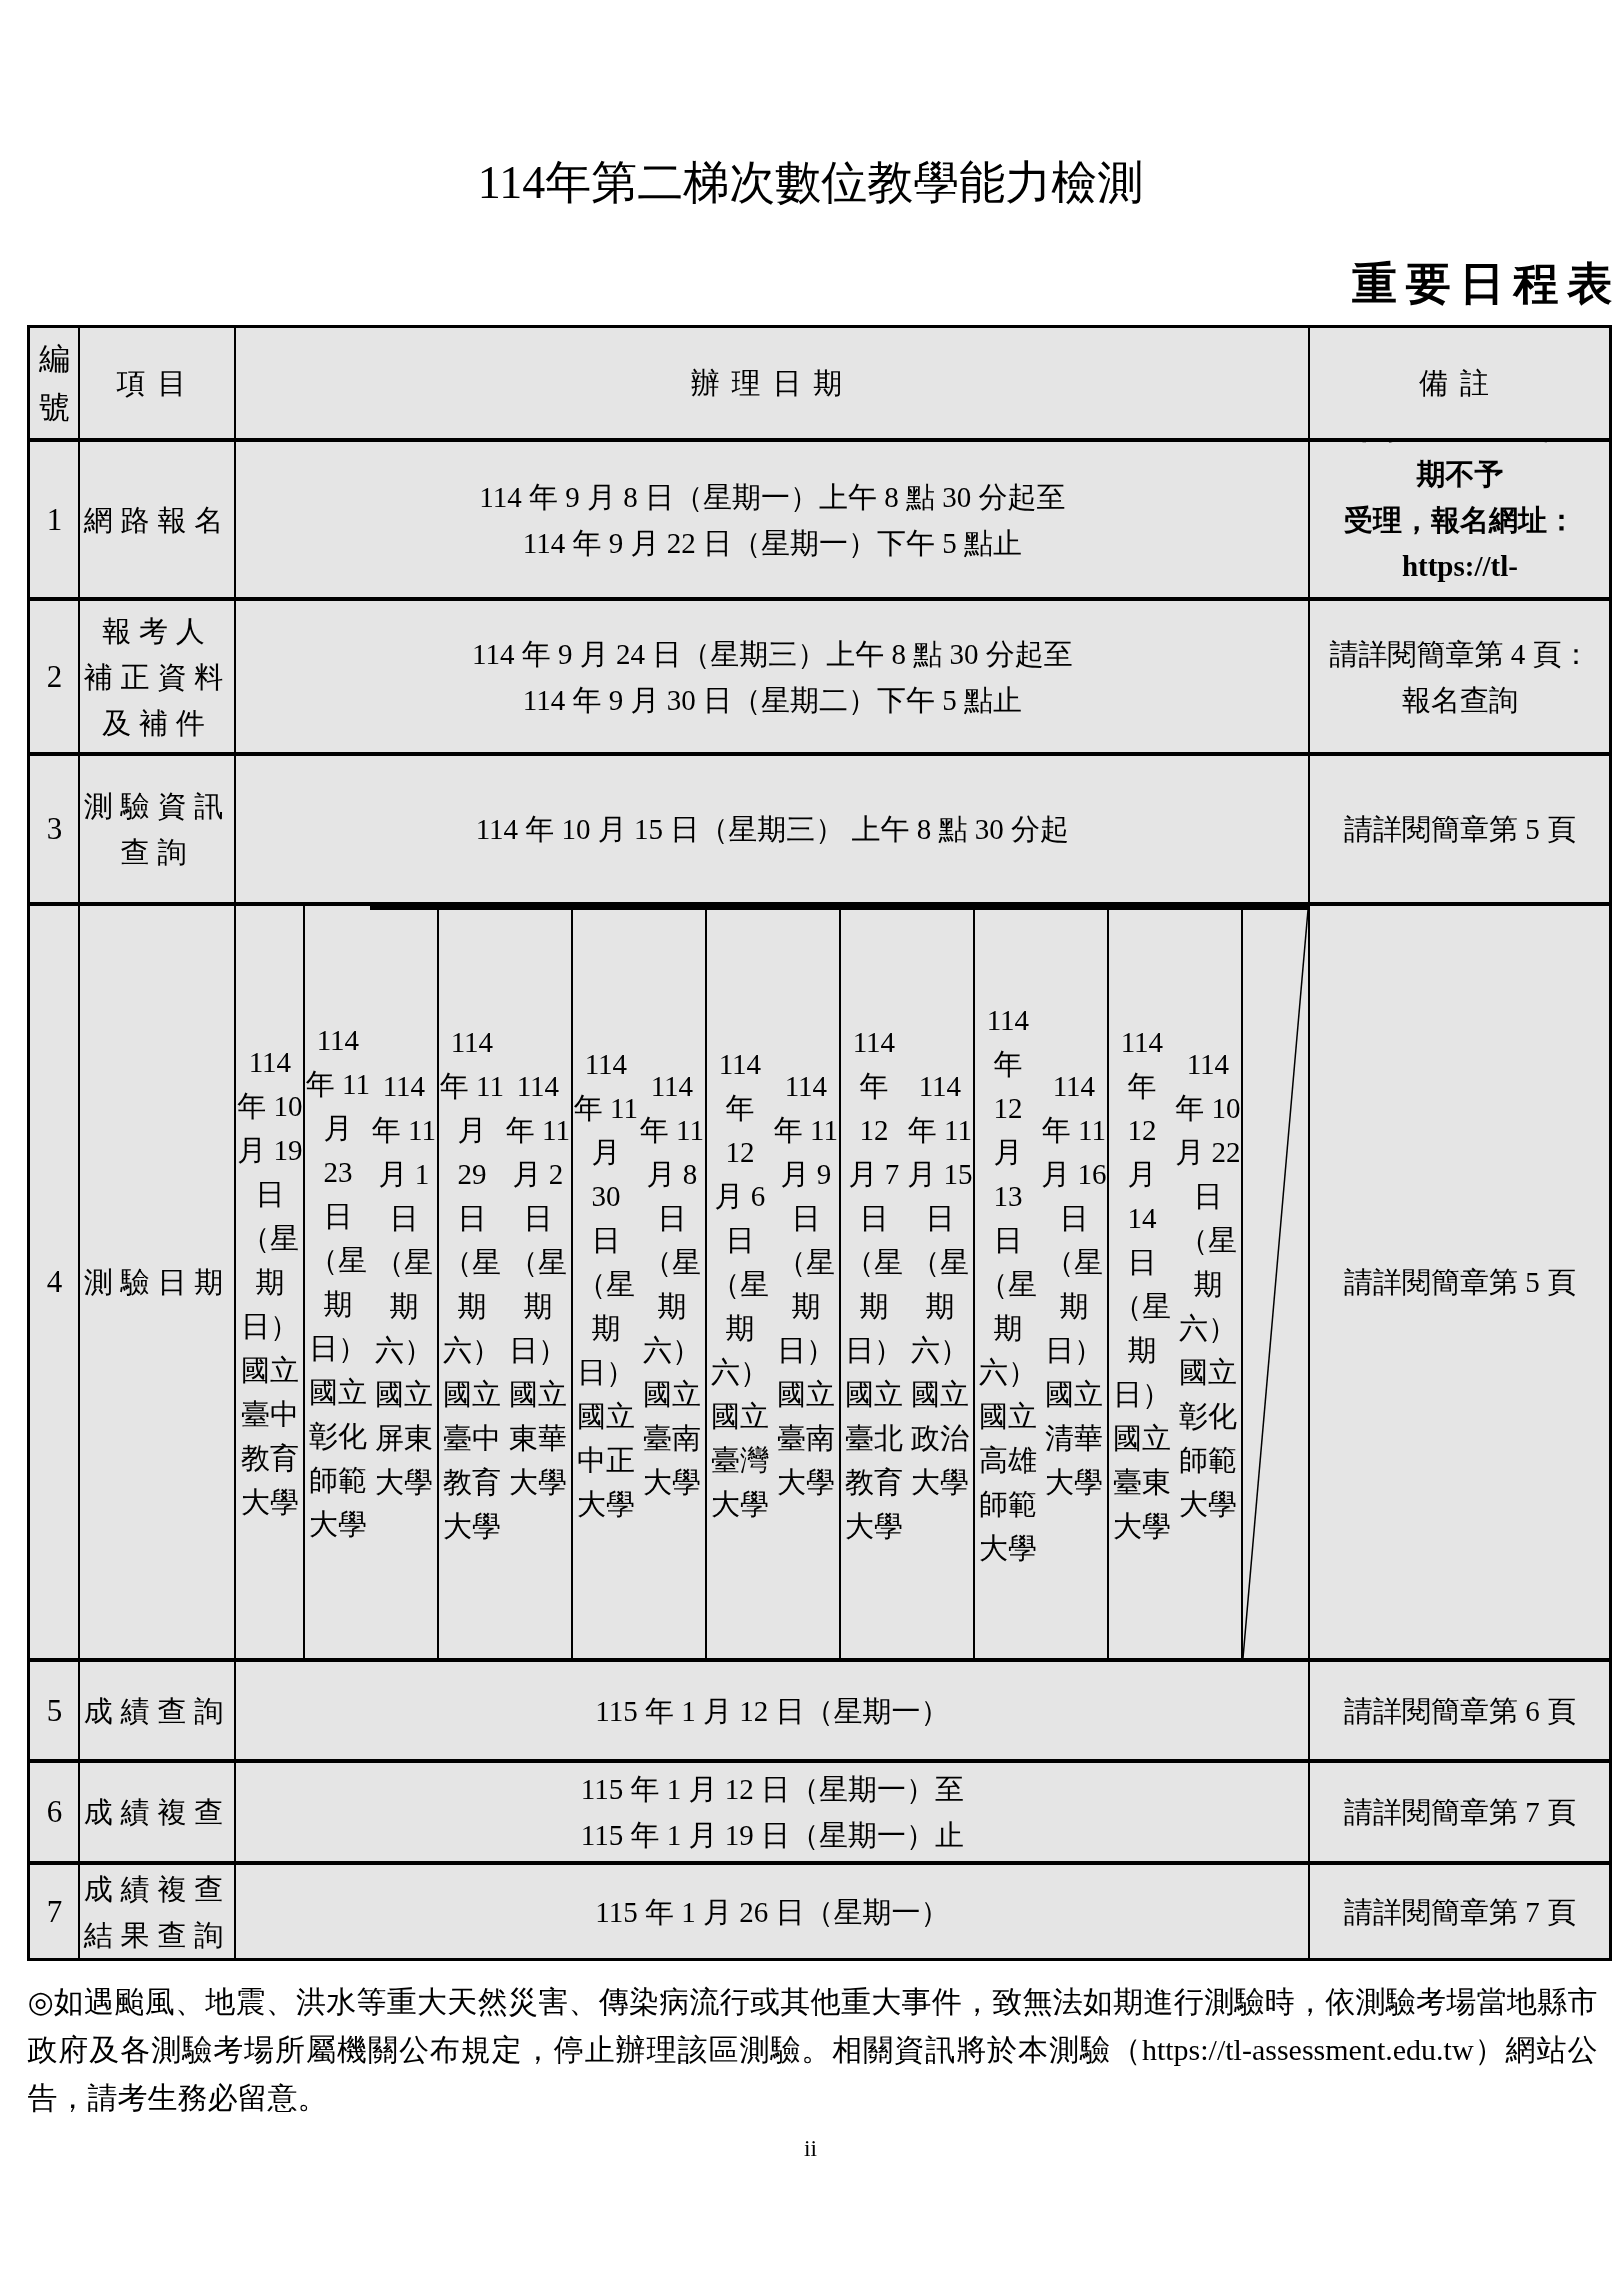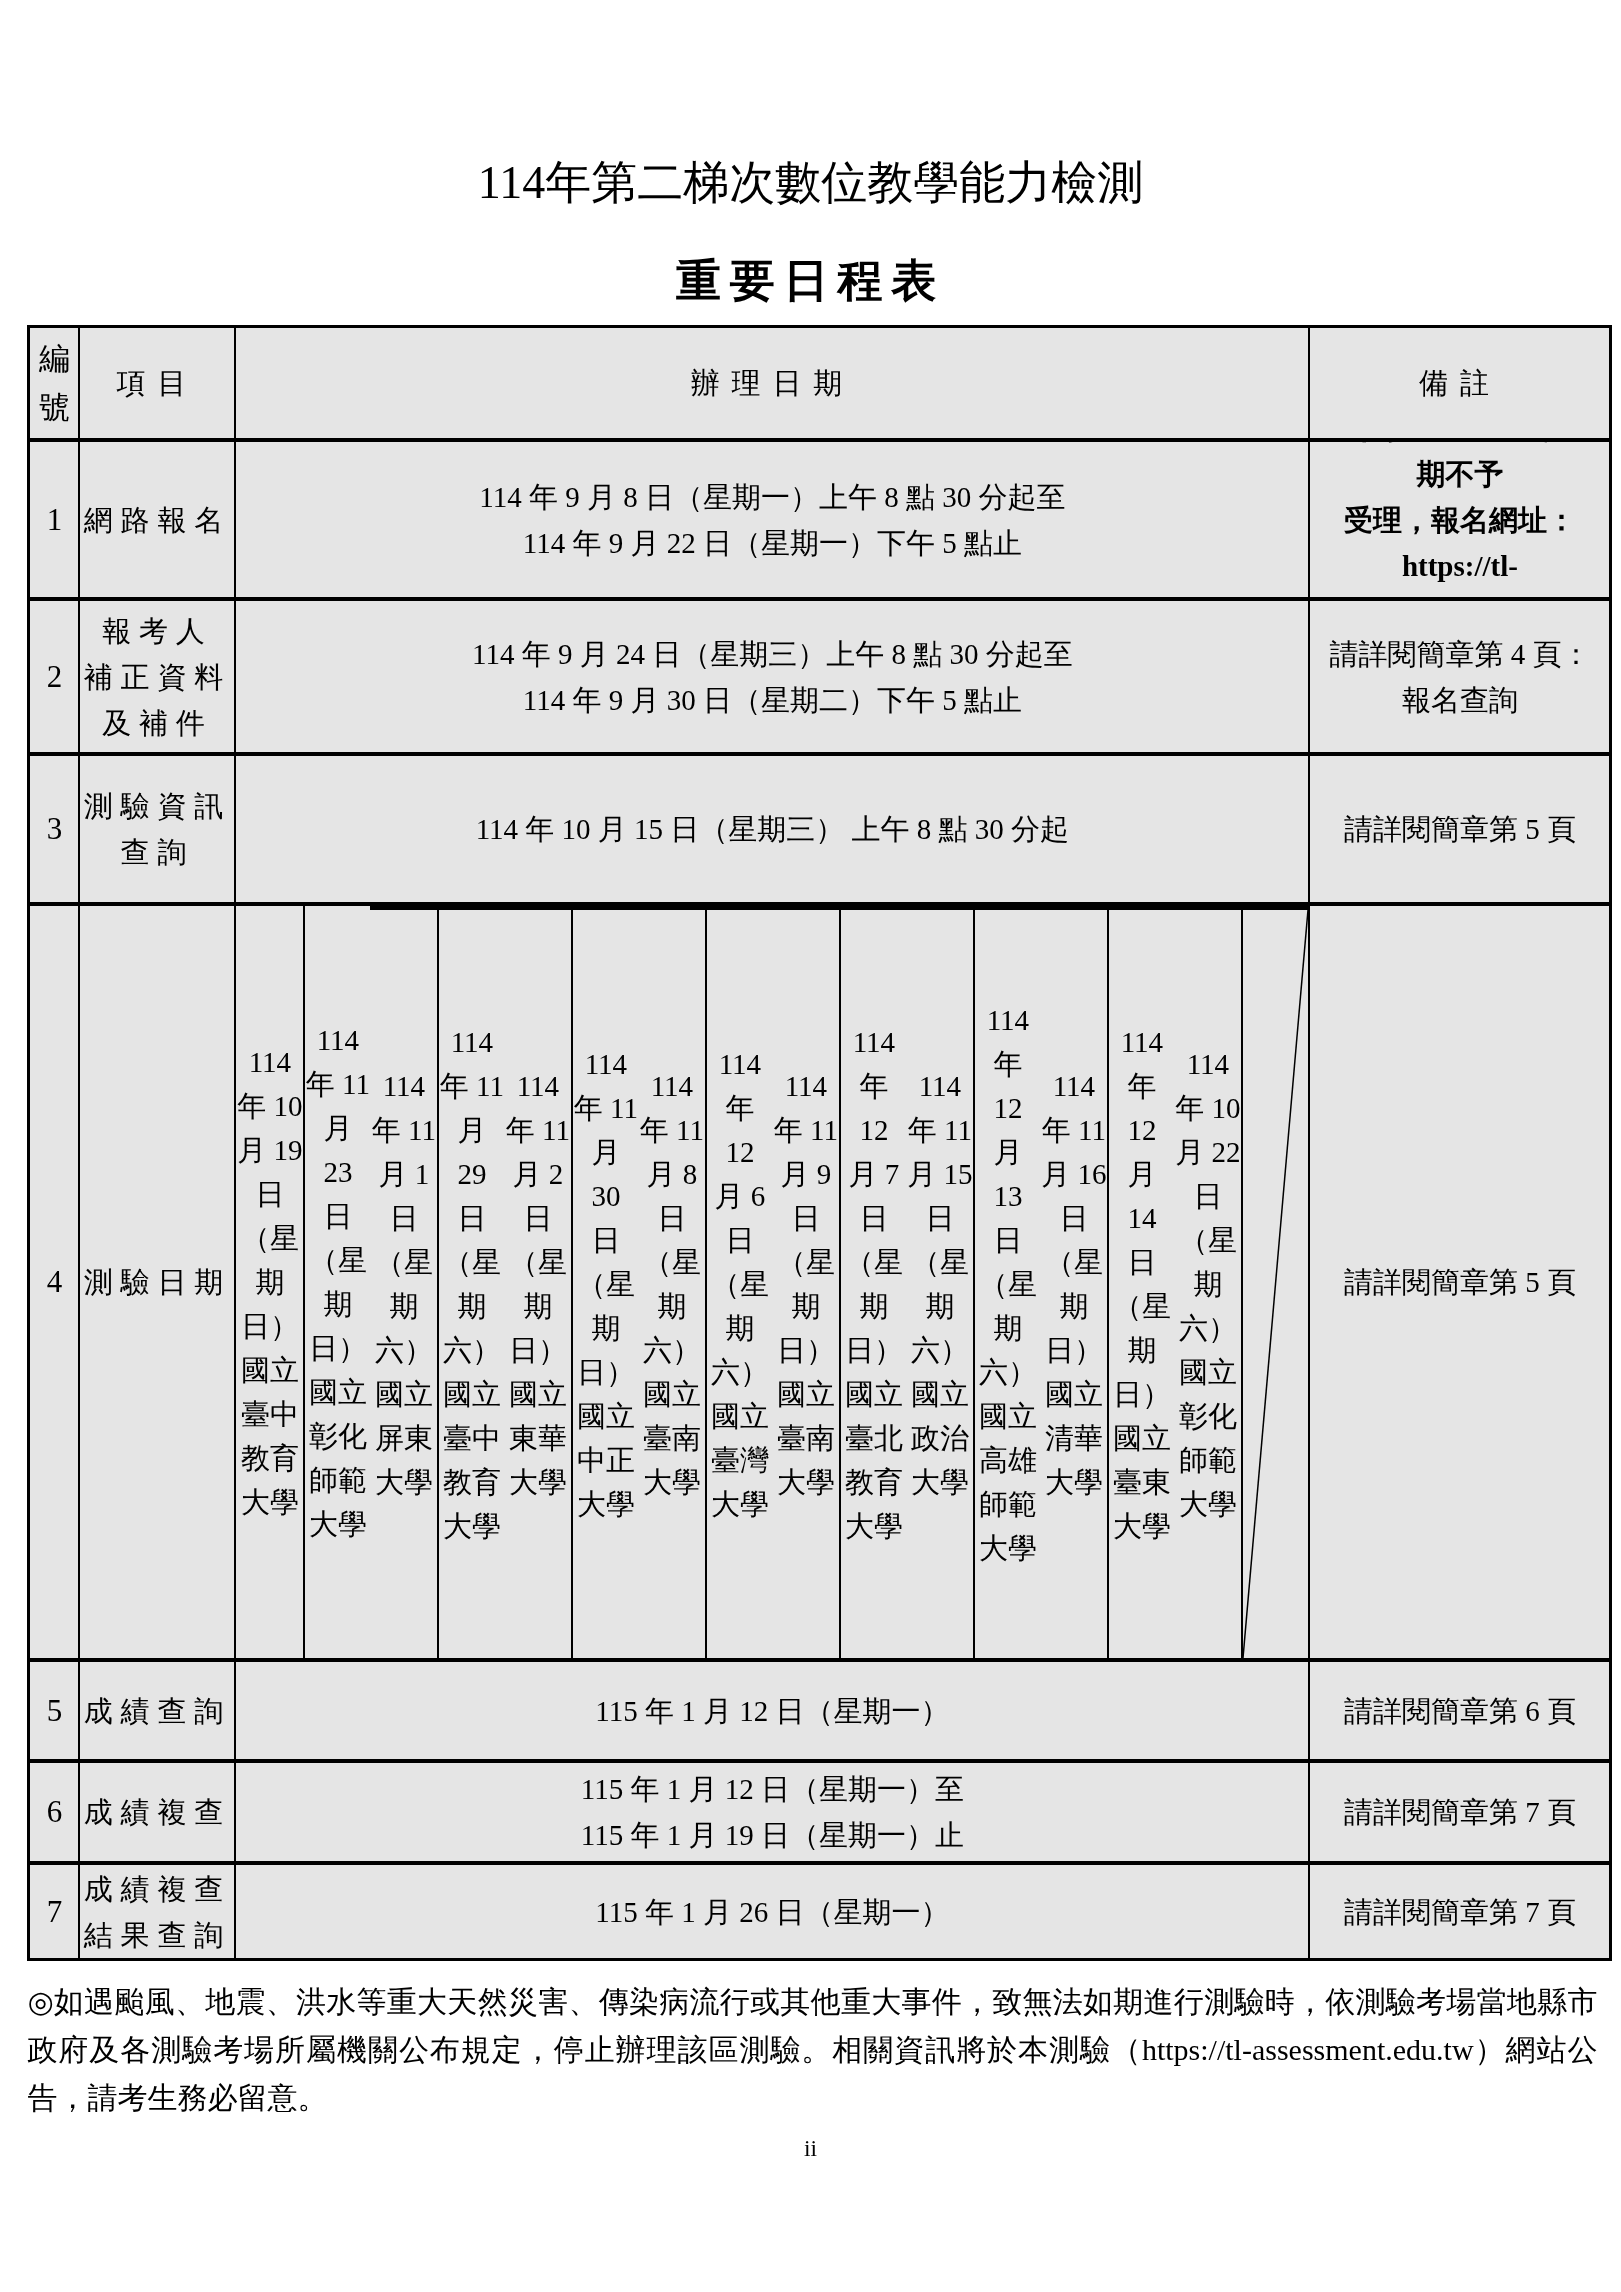--- a/index.html
+++ b/index.html
@@ -20,26 +20,25 @@
     width: 100%;
     text-align: center;
     font-size: 46px;
     font-weight: normal;
     line-height: 55px;
   }
   .doc-subtitle {
     position: absolute;
     top: 257px; left: 0;
     width: 100%;
-    text-align: center;
+    text-align: right;
     font-size: 45px;
     font-weight: bold;
     letter-spacing: 8.8px;
     line-height: 55px;
-    font-family: Liberation Mono, monospace;
   }
 
   
   .schedule-table {
     position: absolute;
     left: 27.4px; top: 325px;
     width: 1585px;
     box-sizing: border-box;
     border: 3.9px solid #000;
     display: flex;

